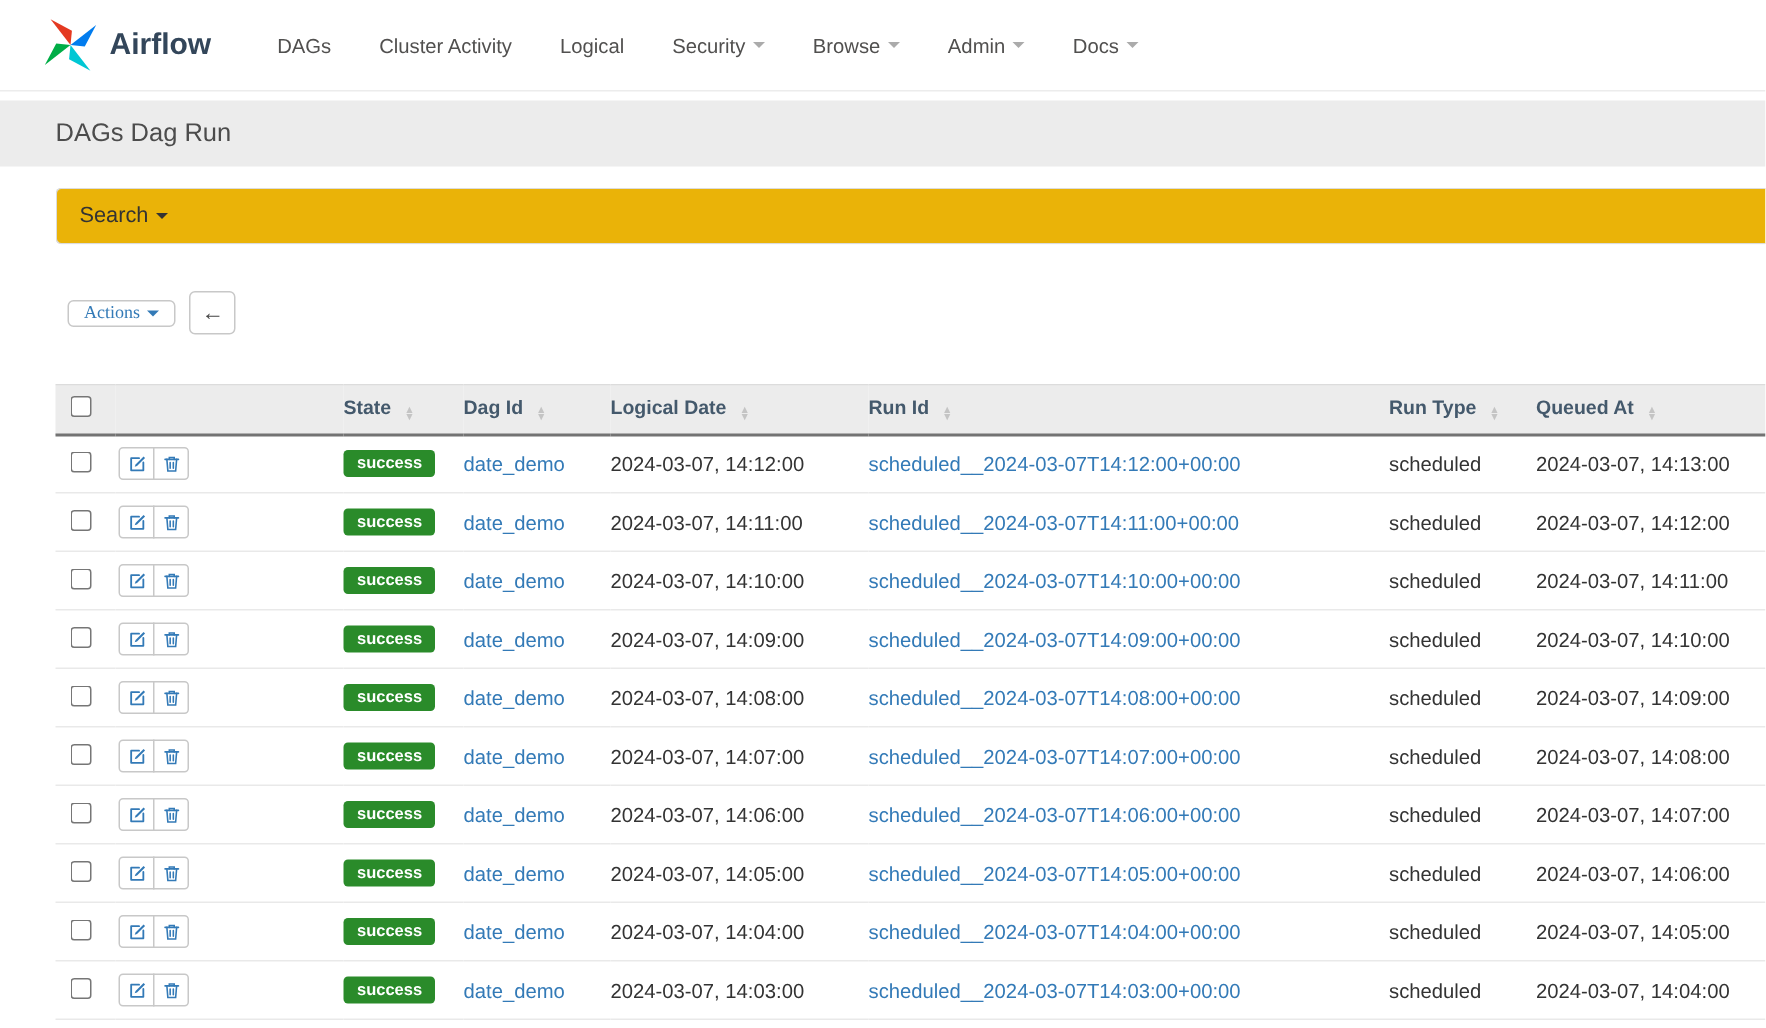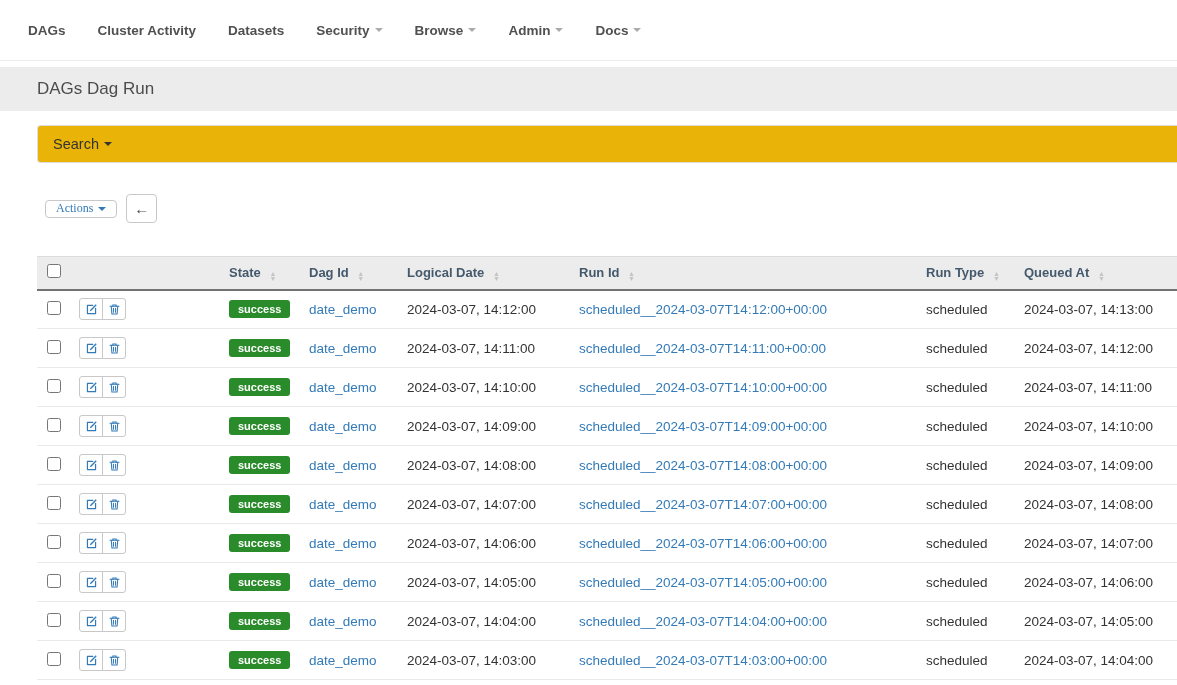--- a/index.html
+++ b/index.html
@@ -4,21 +4,21 @@
 <style>
   * { box-sizing: border-box; margin: 0; padding: 0; }
   html, body { font-family: "Liberation Sans", sans-serif; }
   body { width: 1177px; height: 685px; overflow: hidden; background: #fff; color: #333; }
 
   
   .navbar { display: flex; align-items: center; height: 61px; padding-left: 28px; background: #fff; border-bottom: 1px solid #ececec; }
   .brand { display: flex; align-items: center; gap: 7px; margin-right: 44px; text-decoration: none; cursor: pointer; }
   .brand-text { font-size: 20px; font-weight: 700; color: #33465a; }
   .nav-menu { display: flex; align-items: center; gap: 32px; }
-  .nav-item { font-size: 13.5px; font-weight: 700; color: #51504f; text-decoration: none; cursor: pointer; display: inline-flex; align-items: center; }
+  .nav-item { font-size: 13.5px; font-weight: 400; color: #51504f; text-decoration: none; cursor: pointer; display: inline-flex; align-items: center; }
   .caret { width: 0; height: 0; border-left: 4px solid transparent; border-right: 4px solid transparent; border-top: 4px solid #ababab; margin-left: 5px; display: inline-block; }
 
   
   .page-header { background: #ececec; margin-top: 6px; padding: 12px 0 12px 37px; }
   .page-header h1 { font-size: 17px; font-weight: 400; color: #4c4c4c; }
 
   
   .content { padding-left: 37px; }
   .search-panel { margin-top: 14px; height: 38px; background: #eab308; border: 1px solid #dcdcdc; border-right: none; border-radius: 4px 0 0 4px; display: flex; align-items: center; padding-left: 15px; font-size: 14.5px; color: #333; cursor: pointer; }
   .search-panel .caret { border-top-color: #333; }
@@ -48,31 +48,42 @@
   .btn-icon { width: 24px; height: 22px; display: inline-flex; align-items: center; justify-content: center; background: #fff; border: 1px solid #c8c8c8; color: var(--link, #337ab7); cursor: pointer; padding: 0; }
   .btn-icon:first-child { border-radius: 3px 0 0 3px; }
   .btn-icon:last-child { border-radius: 0 3px 3px 0; margin-left: -1px; }
 
   input[type="checkbox"] { width: 14px; height: 14px; cursor: pointer; }
 </style>
 </head>
 <body>
 
 <header class="navbar">
+  <a class="brand">
+    <span style="display:inline-flex;">
+      <svg width="38" height="38" viewBox="0 0 40 40" aria-hidden="true">
+        <path d="M20 20 L6 2 L21 10 Z" fill="#e43921"></path>
+        <path d="M20 20 L38 6 L30 21 Z" fill="#017cee"></path>
+        <path d="M20 20 L34 38 L19 30 Z" fill="#00c7d4"></path>
+        <path d="M20 20 L2 34 L10 19 Z" fill="#00ad46"></path>
+      </svg>
+    </span>
+    <span class="brand-text">Airflow</span>
+  </a>
   <nav class="nav-menu">
       <a class="nav-item">
     <span>DAGs</span>
 
   </a>
       <a class="nav-item">
     <span>Cluster Activity</span>
 
   </a>
       <a class="nav-item">
-    <span>Datasets</span>
+    <span>Logical</span>
 
   </a>
       <a class="nav-item">
     <span>Security</span>
     <span class="caret"></span>
   </a>
       <a class="nav-item">
     <span>Browse</span>
     <span class="caret"></span>
   </a>

